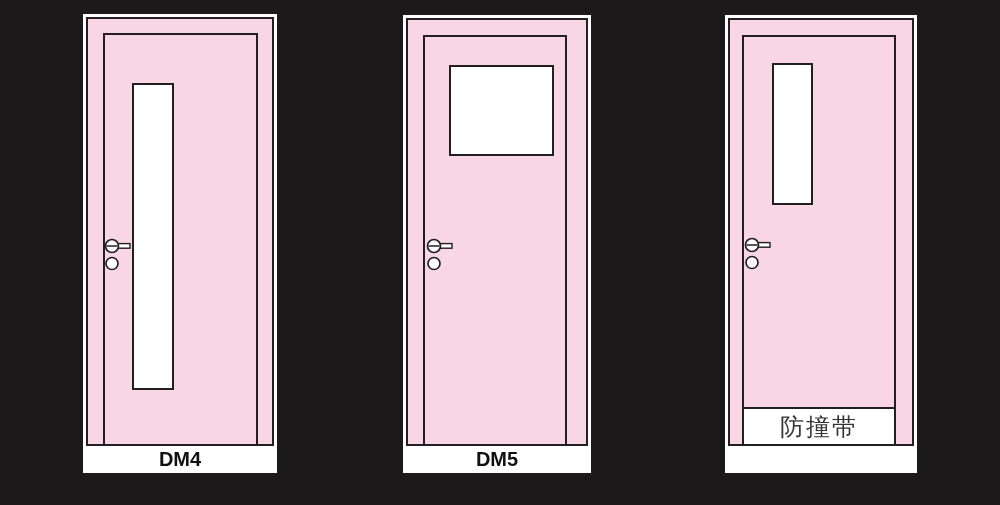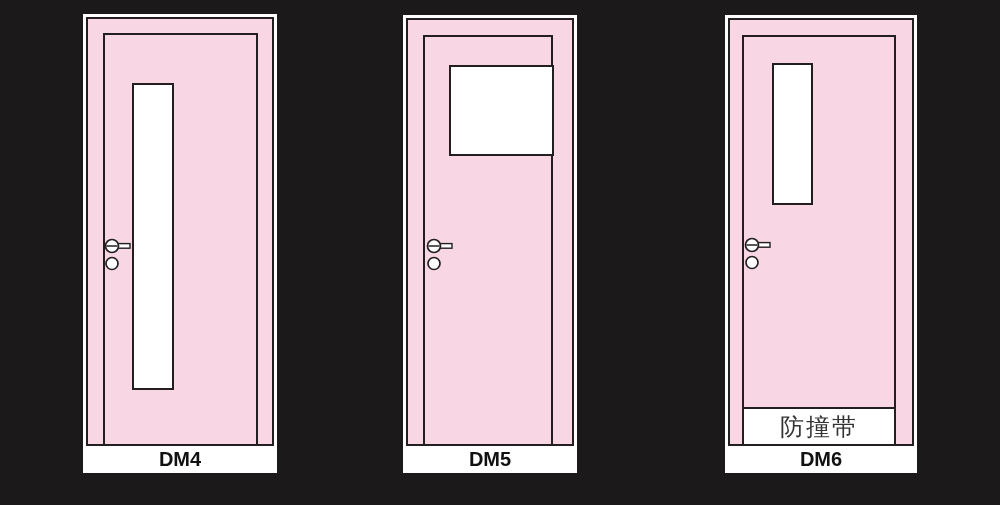--- a/index.html
+++ b/index.html
@@ -18,21 +18,21 @@
     width:1000px;height:505px;
     background:var(--bg);
     overflow:hidden;
     font-family:"Liberation Sans", sans-serif;
   }
   .door-card{
     position:absolute;
     background:var(--card);
   }
   .card-1{left:83px;top:14px;width:194px;height:459px;}
-  .card-2{left:403px;top:15px;width:174px;height:458px;}
+  .card-2{left:403px;top:15px;width:188px;height:458px;}
   .card-3{left:725px;top:15px;width:192px;height:458px;}
 
   .door-frame{
     position:absolute;
     left:3px;right:3px;top:3px;
     background:var(--door-pink);
     border:2px solid var(--outline);
     padding-left:28px;
   }
   .card-1 .door-frame{height:429px;}
@@ -137,14 +137,13 @@
         <rect x="13.5" y="6.6" width="13.5" height="4.6" fill="#ffffff" stroke="#231f20" stroke-width="1.4"></rect>
         <circle cx="9" cy="9" r="6.5" fill="#ffffff" stroke="#231f20" stroke-width="1.7"></circle>
         <line x1="3.5" y1="9" x2="14.5" y2="9" stroke="#231f20" stroke-width="1.5"></line>
         <circle cx="9" cy="26.5" r="6" fill="#ffffff" stroke="#231f20" stroke-width="1.7"></circle>
       </svg>
       <div class="bumper-strip">
         <span>防撞带</span>
       </div>
     </div>
   </div>
-  <div class="door-label">DM6</div>
 </div>
 
 </body></html>

